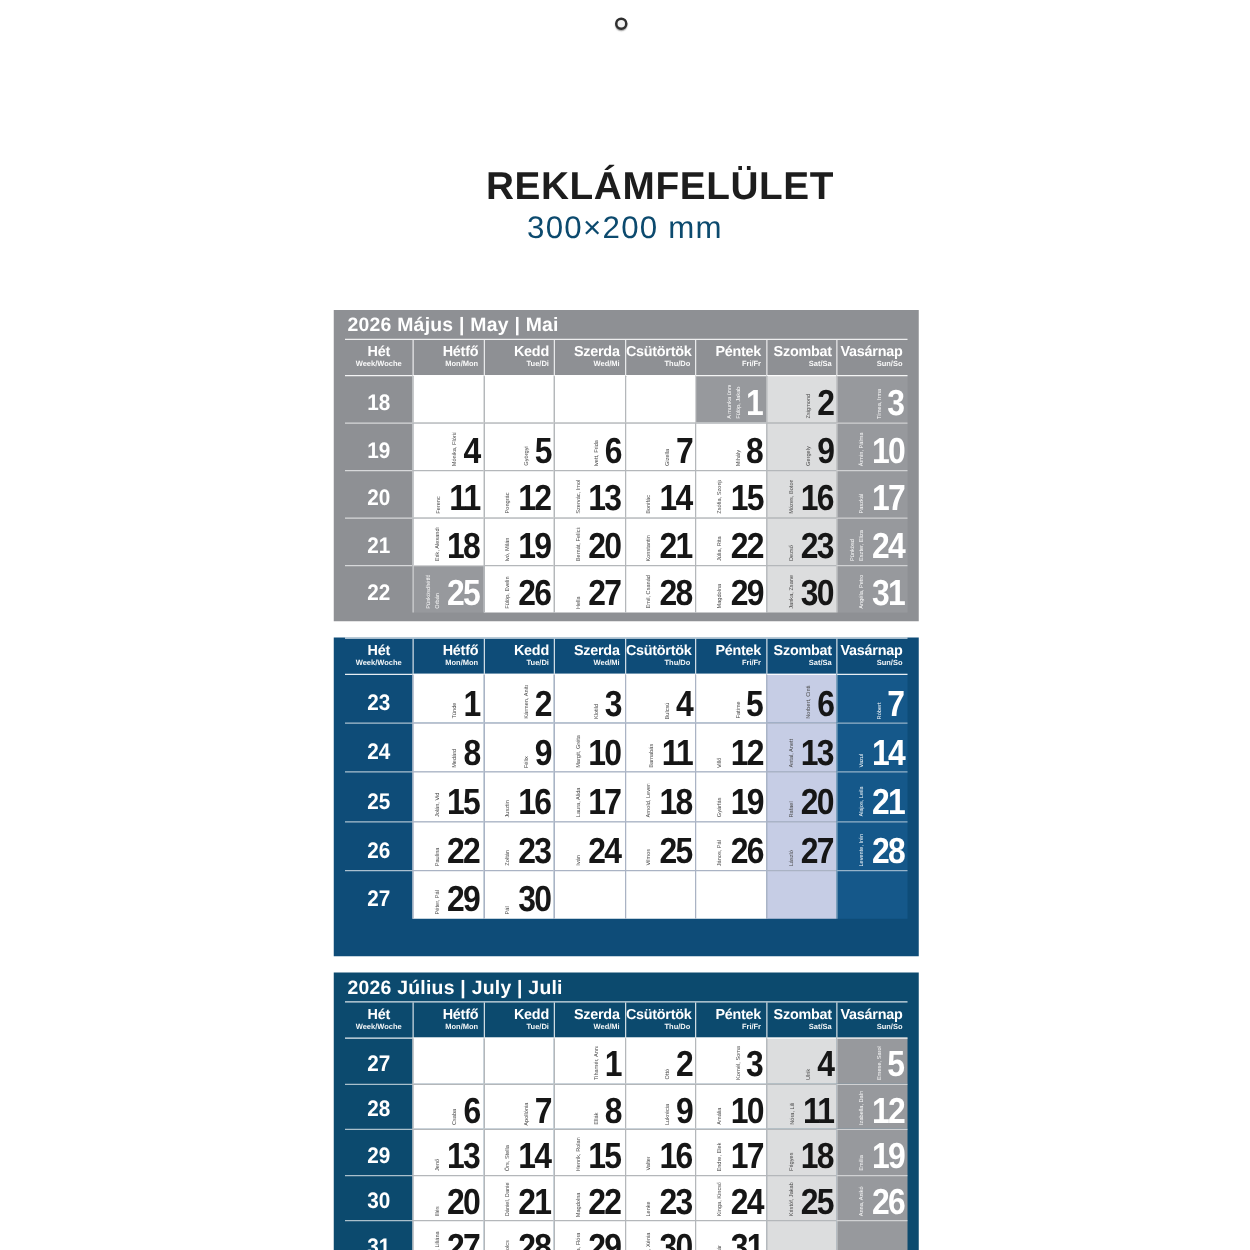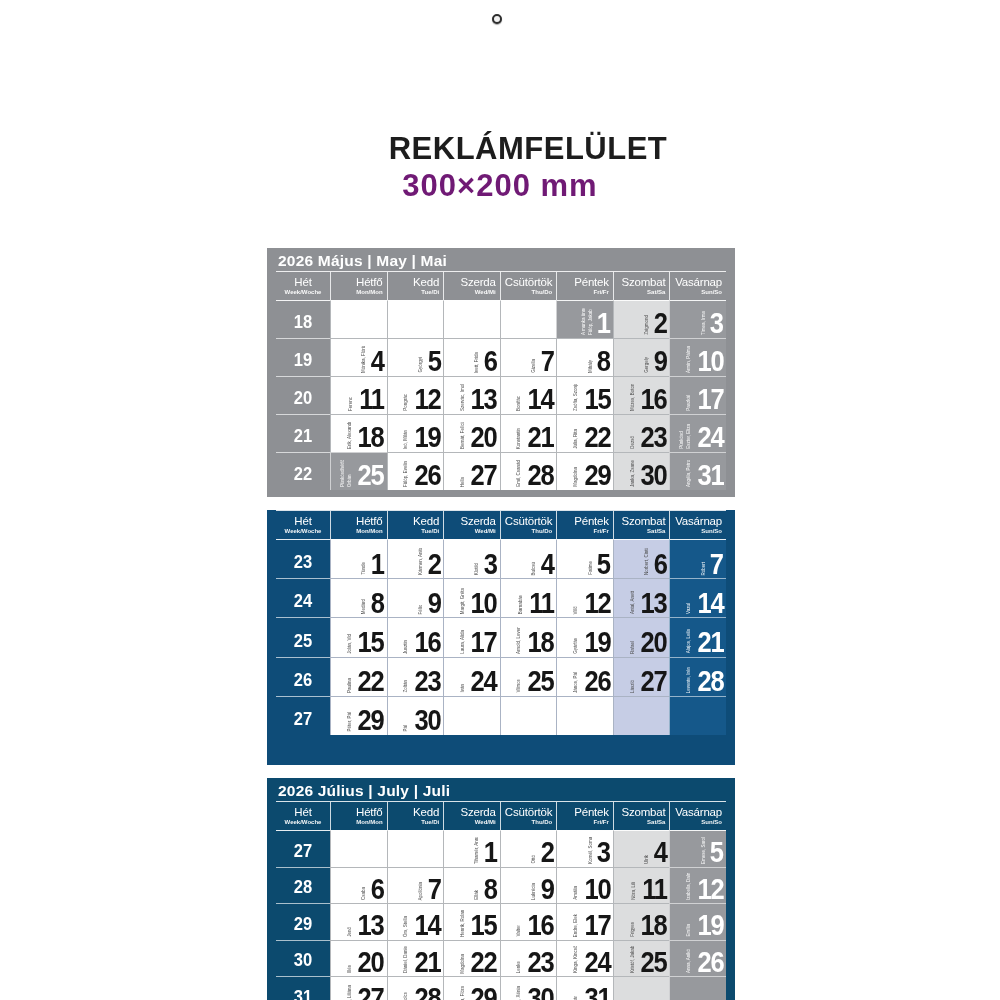--- a/index.html
+++ b/index.html
@@ -17,21 +17,21 @@
     box-shadow:0 1px 1px rgba(0,0,0,.35);
   }
 
   
   .ad-title{
     position:absolute;top:131px;left:16px;width:1000px;text-align:center;
     font-size:31px;font-weight:700;letter-spacing:.5px;color:#1d1d1d;padding-left:12px;
   }
   .ad-size{
     position:absolute;top:168px;left:0;width:1000px;text-align:center;
-    font-size:31px;font-weight:700;letter-spacing:1px;color:#701a75;
+    font-size:25px;font-weight:400;letter-spacing:1px;color:#0c4a6e;
   }
 
   
   .cal{position:absolute;left:267px;top:248px;width:468px;}
   .month{
     box-sizing:border-box;position:relative;
     padding:0 9px;margin-bottom:13px;
   }
   .month:nth-child(1){height:249px;}
   .month:nth-child(2){height:255px;}
@@ -49,21 +49,21 @@
     height:calc(100% - 31px);
     border-top:1px solid rgba(255,255,255,.85);
   }
 
   
   .hc{
     color:#fff;text-align:right;padding:4px 4px 0 0;overflow:hidden;
     border-left:1px solid rgba(255,255,255,.8);
   }
   .hc.week{border-left:none;text-align:center;padding-right:0;}
-  .hc .l1{display:block;font-size:11.5px;font-weight:400;line-height:1.1;letter-spacing:-.2px;}
+  .hc .l1{display:block;font-size:11.5px;font-weight:700;line-height:1.1;letter-spacing:-.2px;}
   .hc .l2{display:block;font-size:6px;font-weight:700;opacity:.95;line-height:1.3;}
 
   
   .wk{
     color:#fff;font-size:18px;font-weight:700;
     display:flex;align-items:flex-end;justify-content:center;
     padding-bottom:5px;border-top:1px solid rgba(255,255,255,.65);
   }
   .wk .n{display:inline-block;transform:scaleX(.92);transform-origin:50% 100%;}
 

